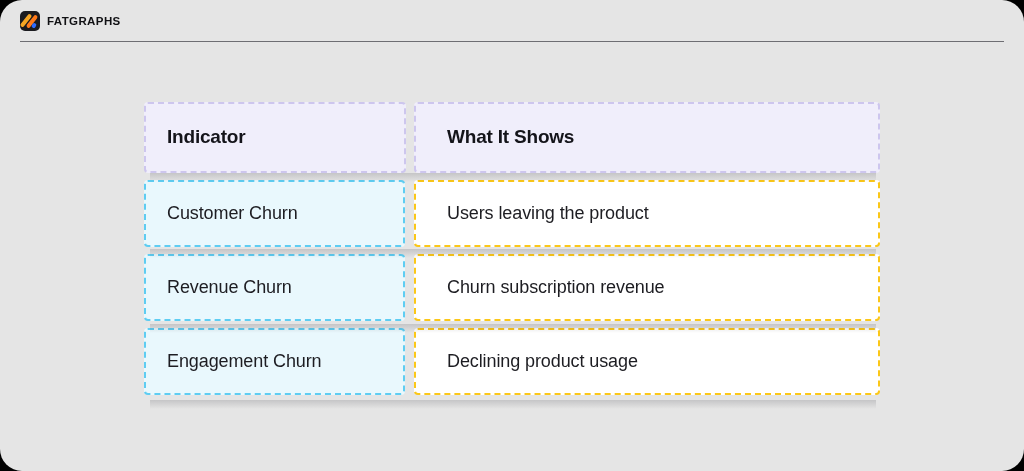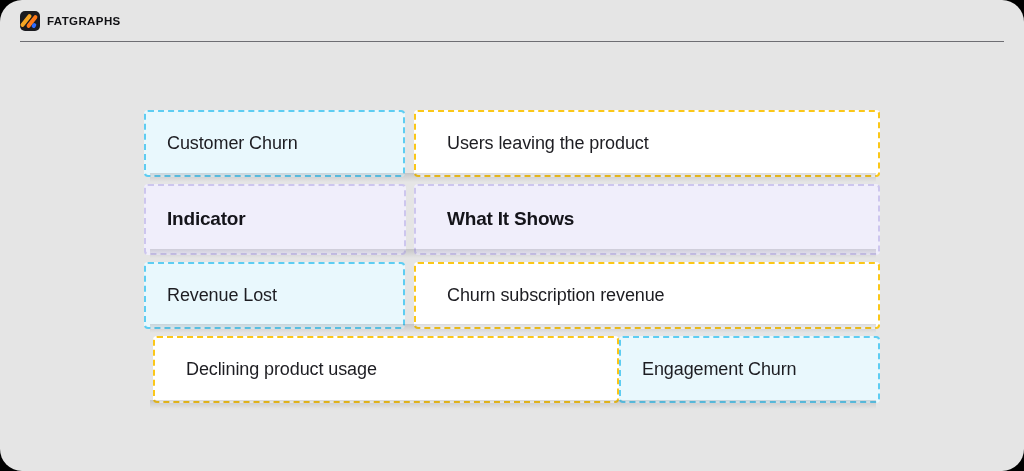--- a/index.html
+++ b/index.html
@@ -175,53 +175,53 @@
       <span class="stripe s2"></span>
       <span class="stripe s3"></span>
     </span>
     <span class="brand-name">FATGRAPHS</span>
   </div>
 
   <div class="header-rule"></div>
 
   <div class="table-wrap">
 
+    <div class="t-row head-row">
+      <div class="cell col-left">
+        <span class="head-text">Indicator</span>
+      </div>
+      <div class="cell col-right">
+        <span class="head-text">What It Shows</span>
+      </div>
+    </div>
+
     <div class="t-row body-row">
       <div class="cell col-left">
         <span class="cell-text">Customer Churn</span>
       </div>
       <div class="cell col-right">
         <span class="cell-text">Users leaving the product</span>
       </div>
     </div>
 
-    <div class="t-row head-row">
-      <div class="cell col-left">
-        <span class="head-text">Indicator</span>
-      </div>
-      <div class="cell col-right">
-        <span class="head-text">What It Shows</span>
-      </div>
-    </div>
-
     <div class="t-row body-row">
       <div class="cell col-left">
-        <span class="cell-text">Revenue Lost</span>
+        <span class="cell-text">Revenue Churn</span>
       </div>
       <div class="cell col-right">
         <span class="cell-text">Churn subscription revenue</span>
       </div>
     </div>
 
     <div class="t-row body-row">
+      <div class="cell col-left">
+        <span class="cell-text">Engagement Churn</span>
+      </div>
       <div class="cell col-right">
         <span class="cell-text">Declining product usage</span>
-      </div>
-      <div class="cell col-left">
-        <span class="cell-text">Engagement Churn</span>
       </div>
     </div>
 
   </div>
 
   <div class="shadow-band" style="left:150px; top:173px; width:726px;"></div>
   <div class="shadow-band" style="left:150px; top:249px; width:726px;"></div>
   <div class="shadow-band" style="left:150px; top:324px; width:726px;"></div>
   <div class="shadow-band" style="left:150px; top:400px; width:726px;"></div>
 

